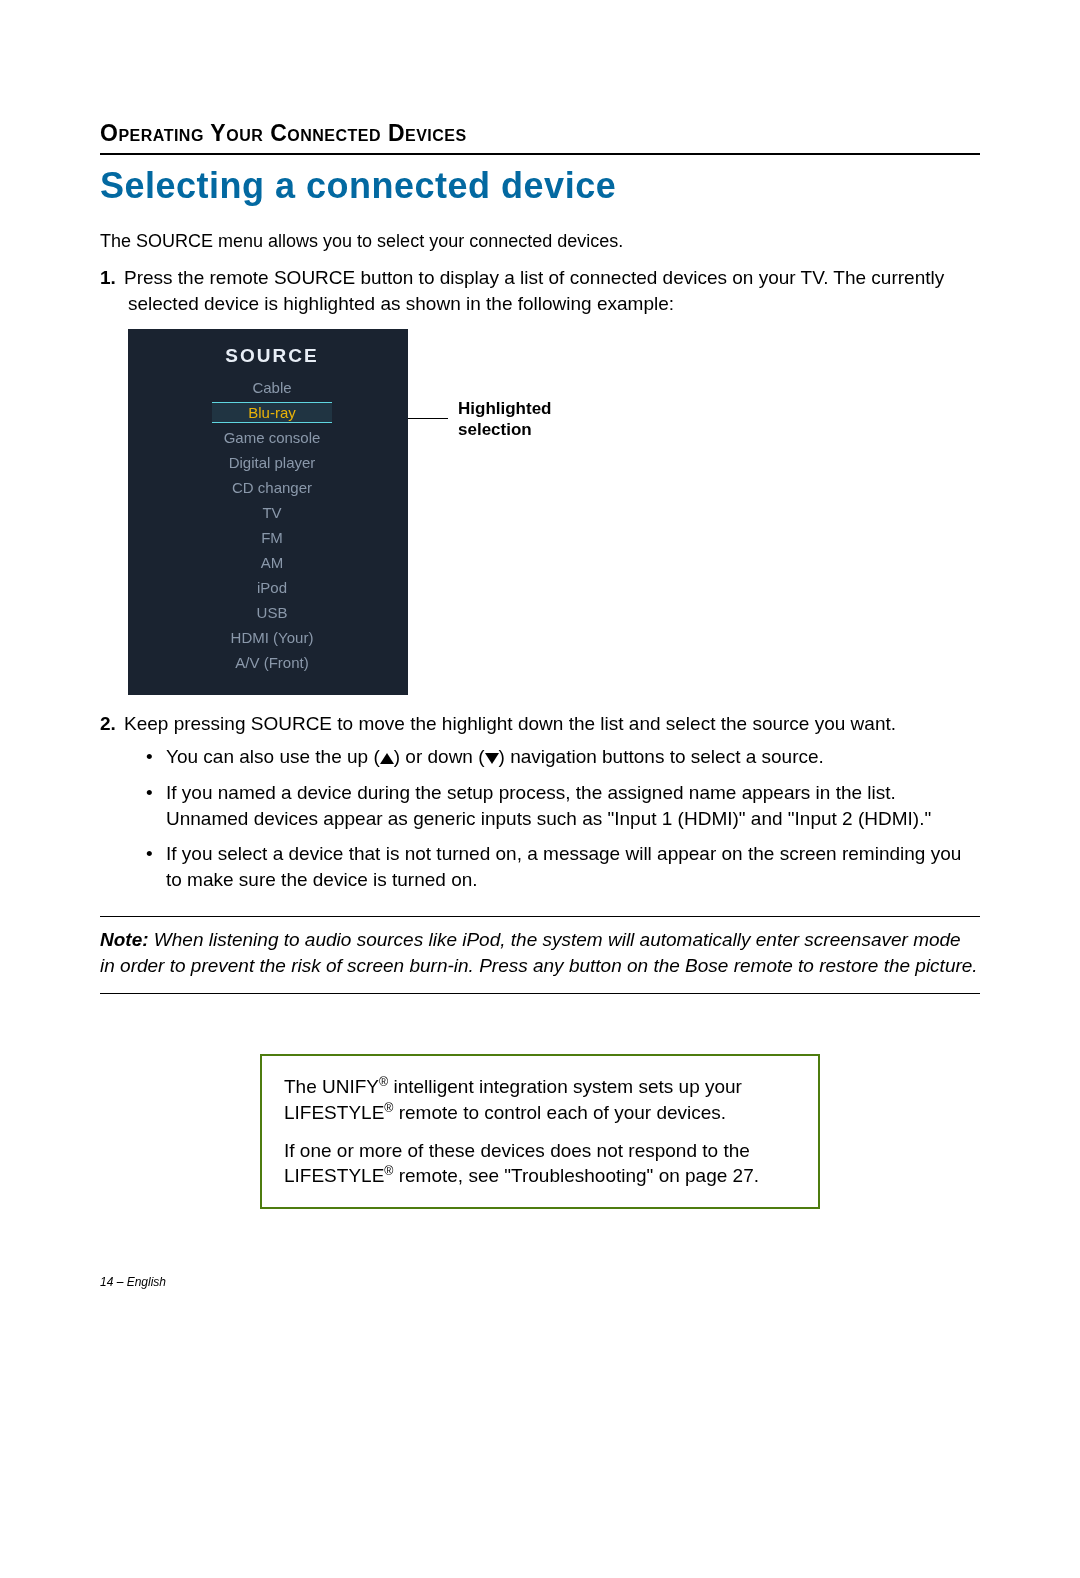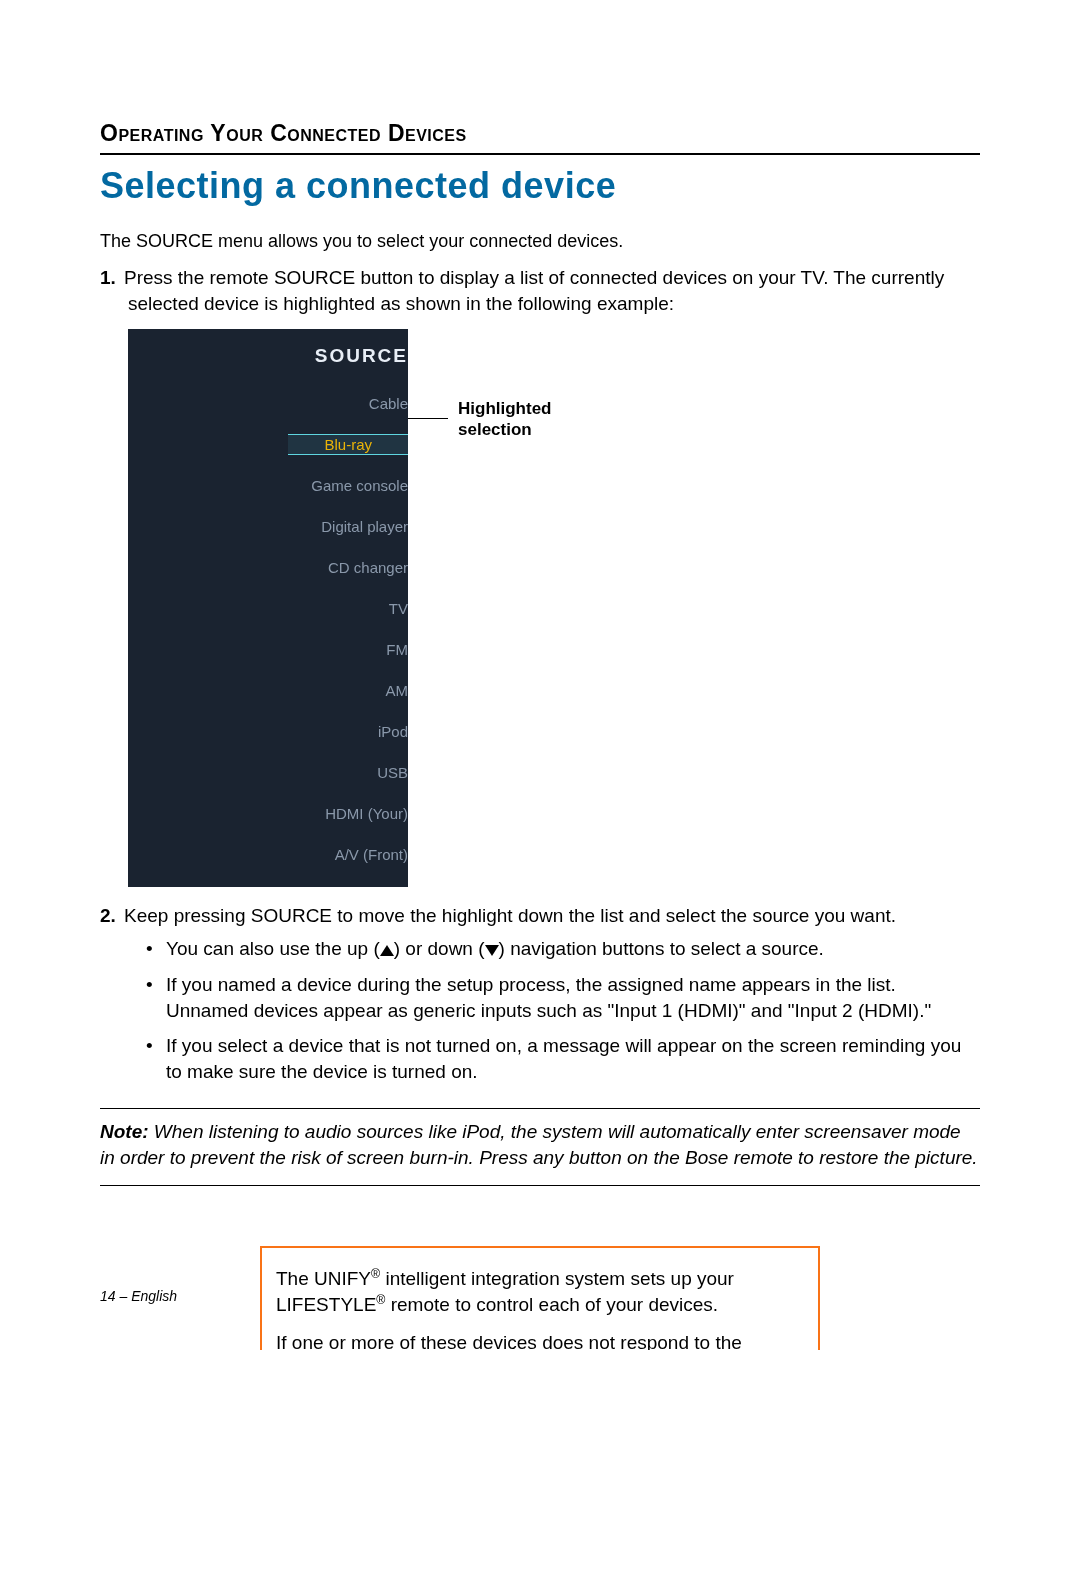--- a/index.html
+++ b/index.html
@@ -76,22 +76,22 @@
     align-items: flex-start;
     margin: 10px 0 16px 28px;
   }
   .source-menu {
     width: 280px;
     background: #1a2330;
     padding: 12px 0 22px 8px;
     box-sizing: border-box;
     display: flex;
     flex-direction: column;
-    align-items: flex-end;
-    gap: 20px;
+    align-items: center;
+    gap: 4px;
   }
   .source-title {
     color: #e8eef6;
     font-weight: bold;
     font-size: 19px;
     letter-spacing: 2px;
     margin: 4px 0 6px 0;
     font-family: "Trebuchet MS", Arial, sans-serif;
   }
   .source-item {
@@ -135,38 +135,38 @@
   .note-text {
     font-size: 19px;
     font-style: italic;
     line-height: 1.35;
     margin: 0 0 14px 0;
   }
   .note-label {
     font-weight: bold;
   }
   .info-box {
-    border: 2px solid #f97316;
+    border: 2px solid #4d7c0f;
     margin: 60px auto 0 auto;
     width: 560px;
-    padding: 18px 14px;
+    padding: 18px 22px;
     box-sizing: border-box;
   }
   .info-box p {
     font-size: 19px;
     line-height: 1.35;
     margin: 0 0 12px 0;
   }
   .info-box p:last-child { margin-bottom: 0; }
   .sup { font-size: 0.65em; vertical-align: super; }
   .footer {
     position: absolute;
-    bottom: 46px;
+    bottom: 61px;
     left: 100px;
-    font-size: 14px;
+    font-size: 12px;
     font-style: italic;
   }
   .tri-up, .tri-down {
     display: inline-block;
     vertical-align: middle;
     width: 0; height: 0;
     border-left: 7px solid transparent;
     border-right: 7px solid transparent;
   }
   .tri-up { border-bottom: 11px solid #000; }

